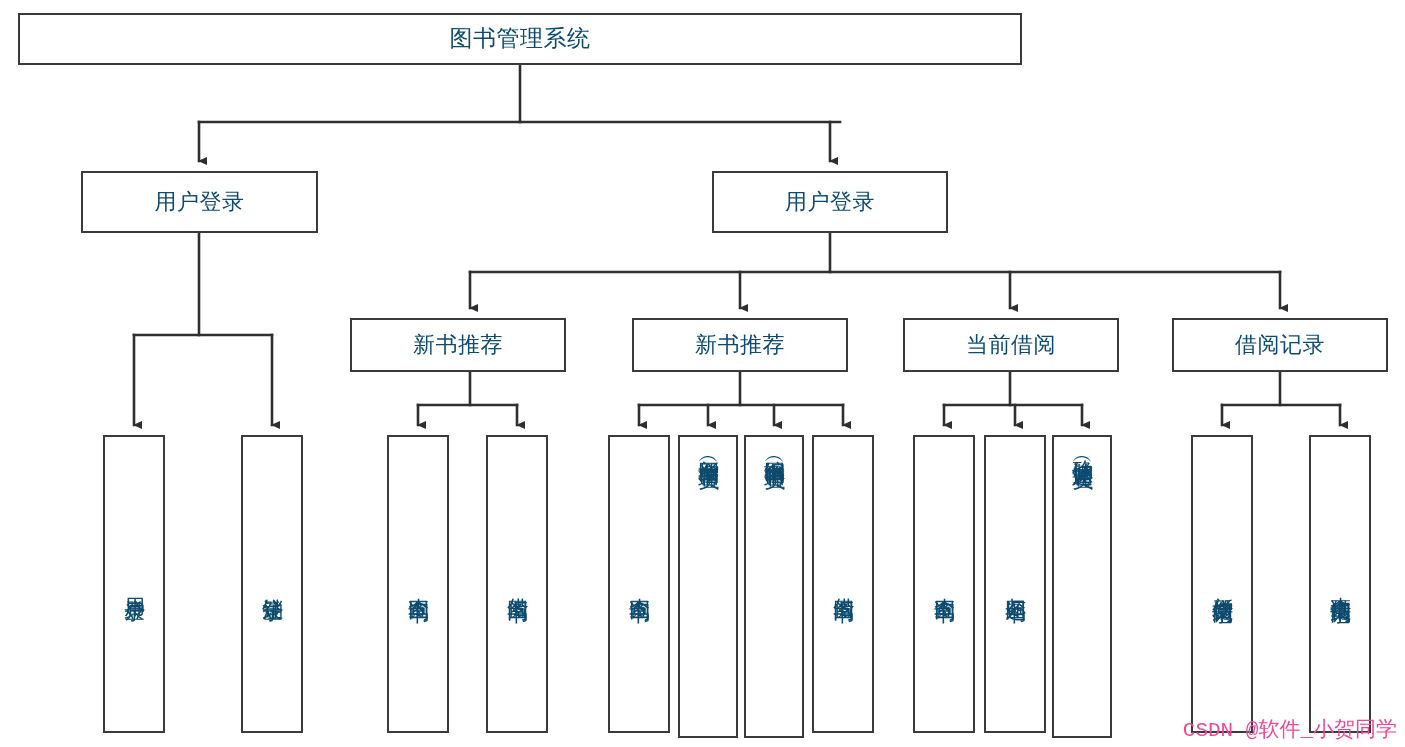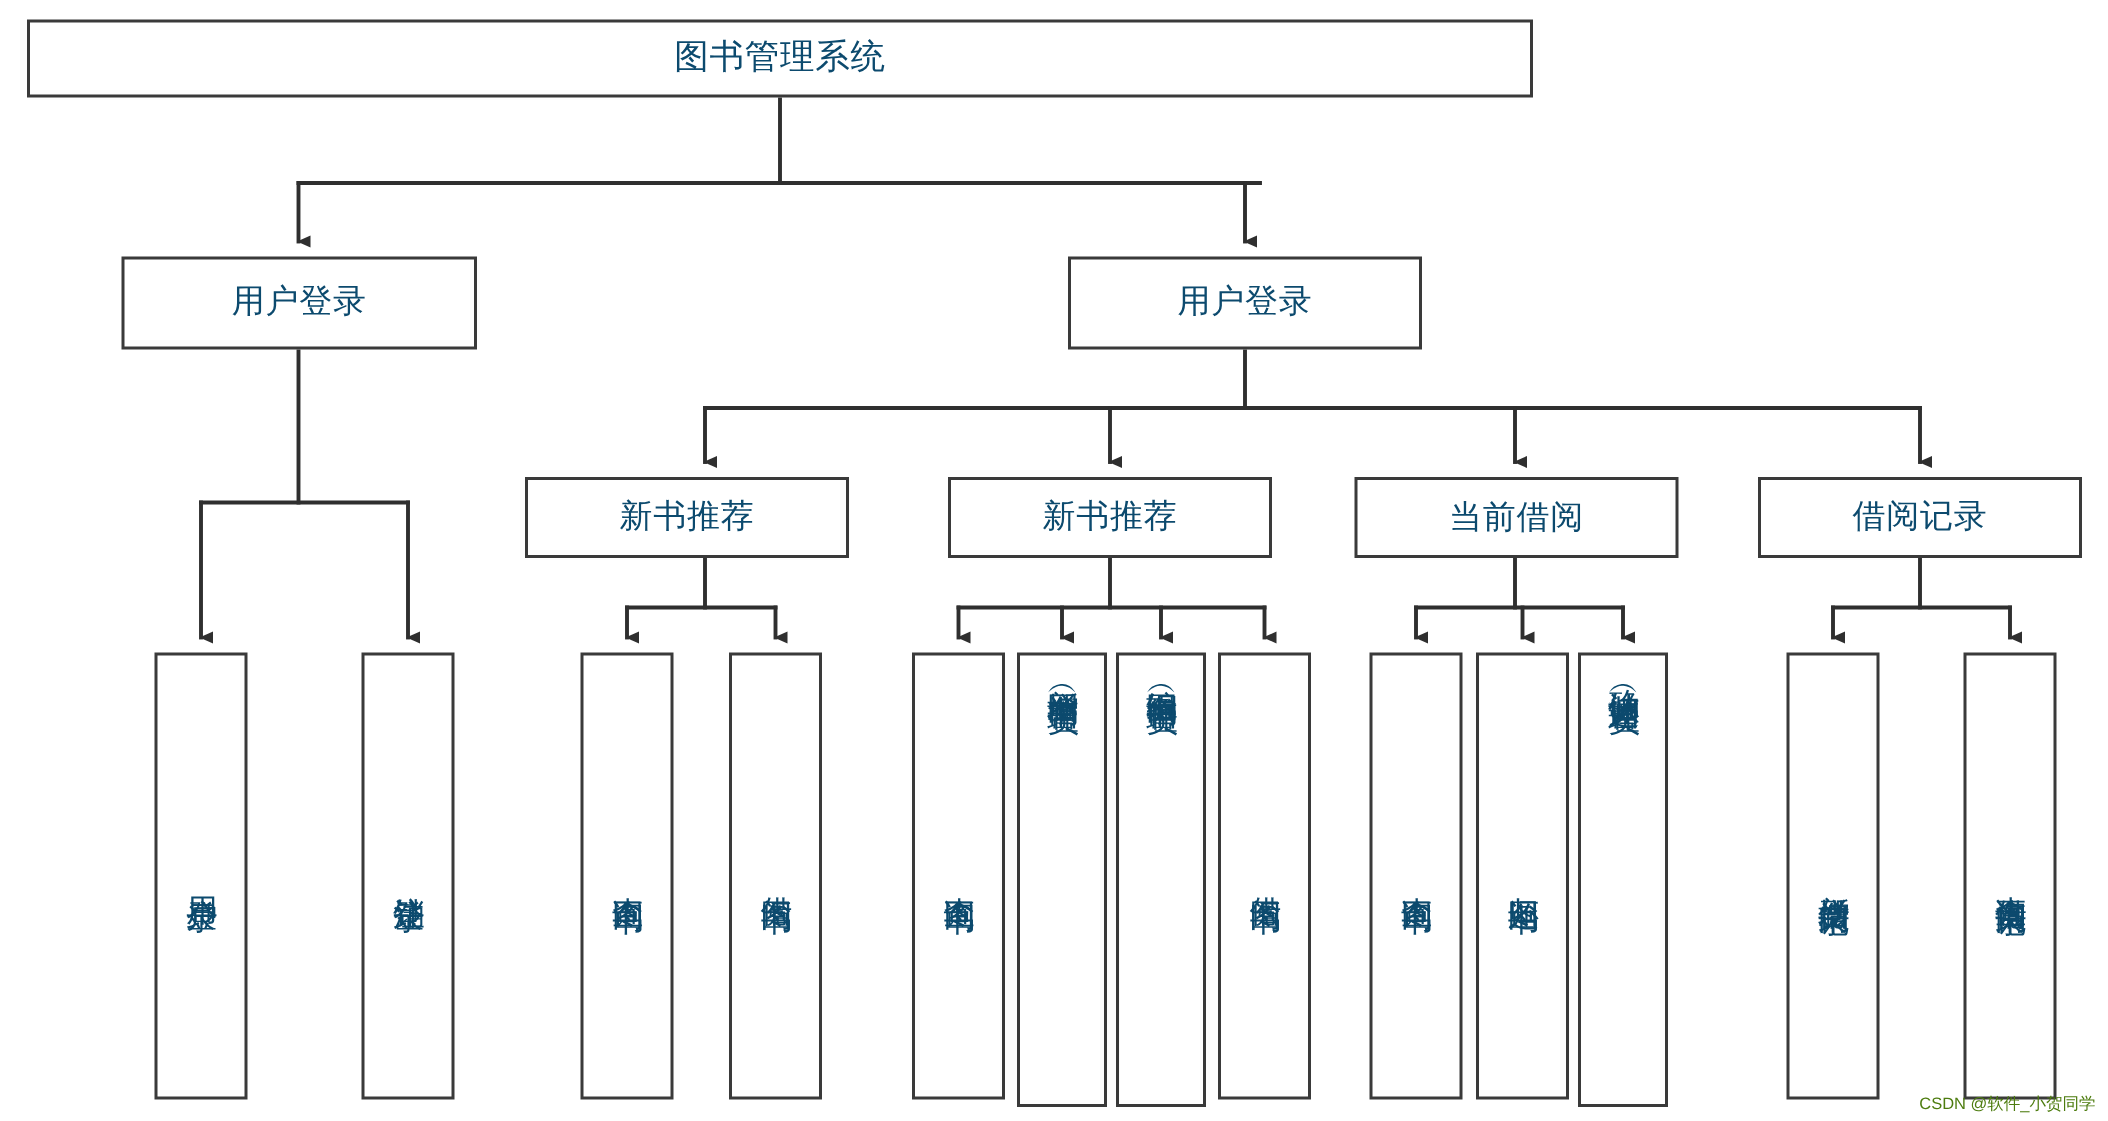--- a/index.html
+++ b/index.html
@@ -63,25 +63,25 @@
     white-space: nowrap;
   }
   .node.vertical.centered {
     align-items: center;
     padding-top: 0;
   }
   #watermark {
     position: absolute;
     right: 8px;
     bottom: 4px;
-    font-size: 11px;
-    color: #4d7c0f;
+    font-size: 21px;
+    color: #ec4899;
     z-index: 5;
     white-space: nowrap;
-    font-family: Liberation Sans, sans-serif;
+    font-family: Liberation Mono, monospace;
   }
 </style>
 </head>
 <body>
 
 <div id="diagram-root">
 
   <svg id="edge-layer" viewBox="0 0 1405 747" xmlns="http://www.w3.org/2000/svg">
     <defs>
       <marker id="arrowhead" markerWidth="9" markerHeight="9" refX="4.5" refY="8" orient="auto" markerUnits="userSpaceOnUse">

